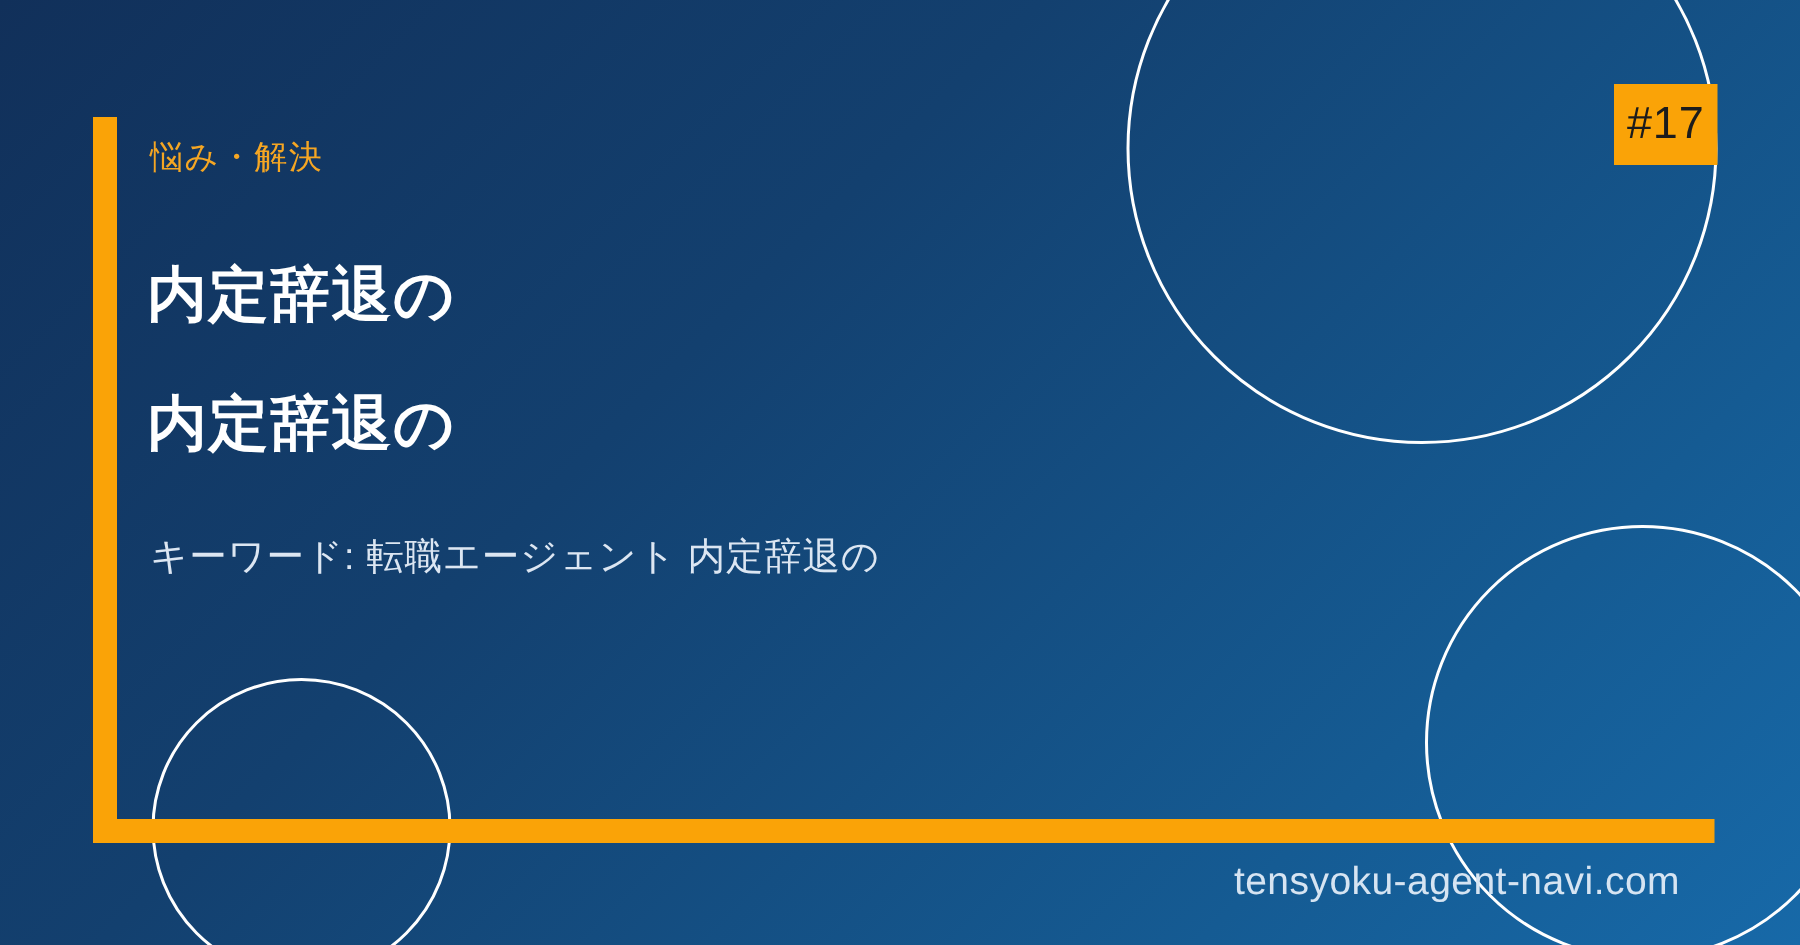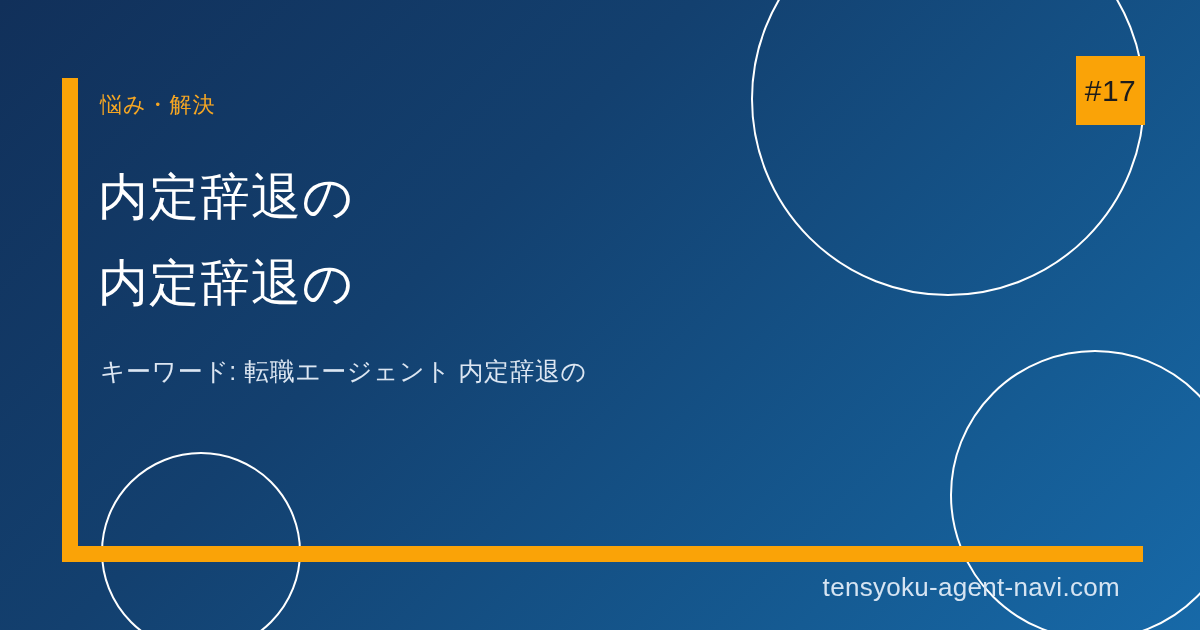--- a/index.html
+++ b/index.html
@@ -63,21 +63,21 @@
     height: 16px;
     background: #faa307;
   }
 
   
   .number-badge {
     position: absolute;
     left: 1076px;
     top: 56px;
     width: 69px;
-    height: 69px;
+    height: 54px;
     background: #faa307;
     color: #1c1c1c;
     font-size: 30px;
     letter-spacing: 0.5px;
     display: flex;
     align-items: center;
     justify-content: center;
   }
 
   
@@ -90,22 +90,22 @@
   .category-label {
     color: #f5a623;
     font-size: 22px;
     letter-spacing: 1px;
     line-height: 1;
     margin: 14px 0 4px 2px;
   }
   .title {
     margin: 38px 0 0 0;
     color: #ffffff;
-    font-weight: normal;
-    font-size: 50px;
+    font-weight: bold;
+    font-size: 40px;
     line-height: 86px;
     letter-spacing: 1px;
   }
   .title-line {
     display: block;
     white-space: nowrap;
   }
   .keyword-line {
     margin: 30px 0 0 2px;
     color: #dce6f2;

